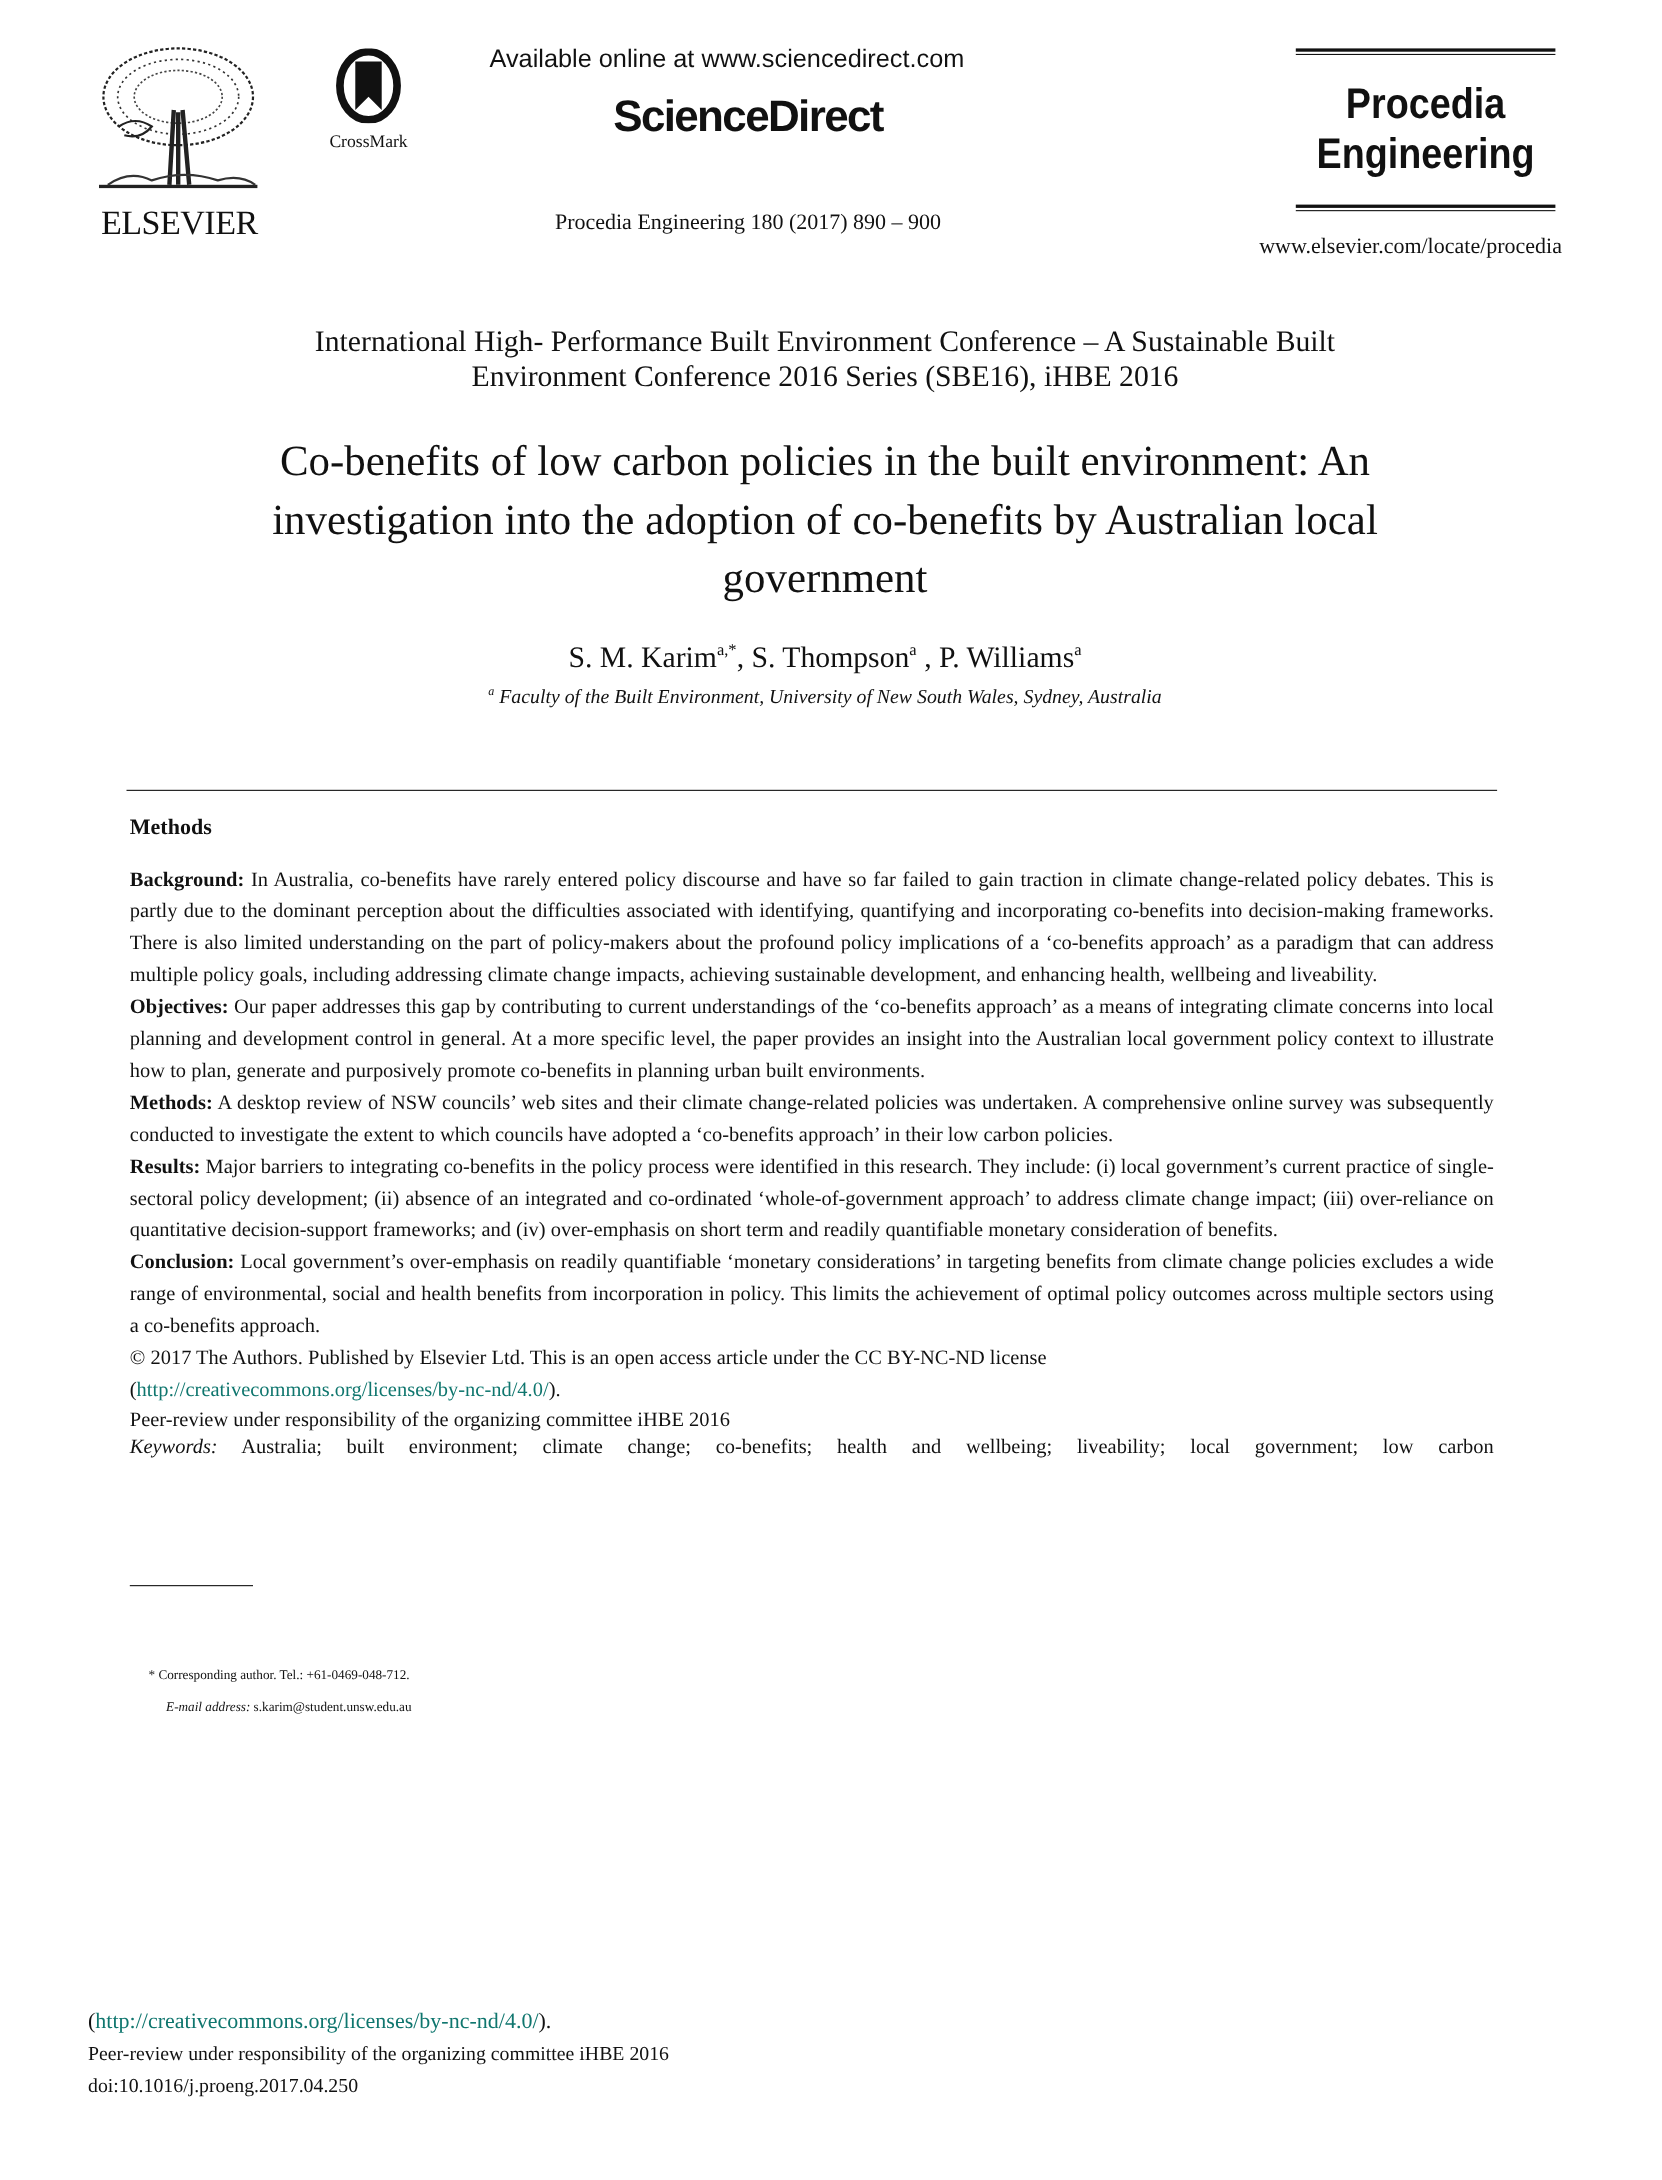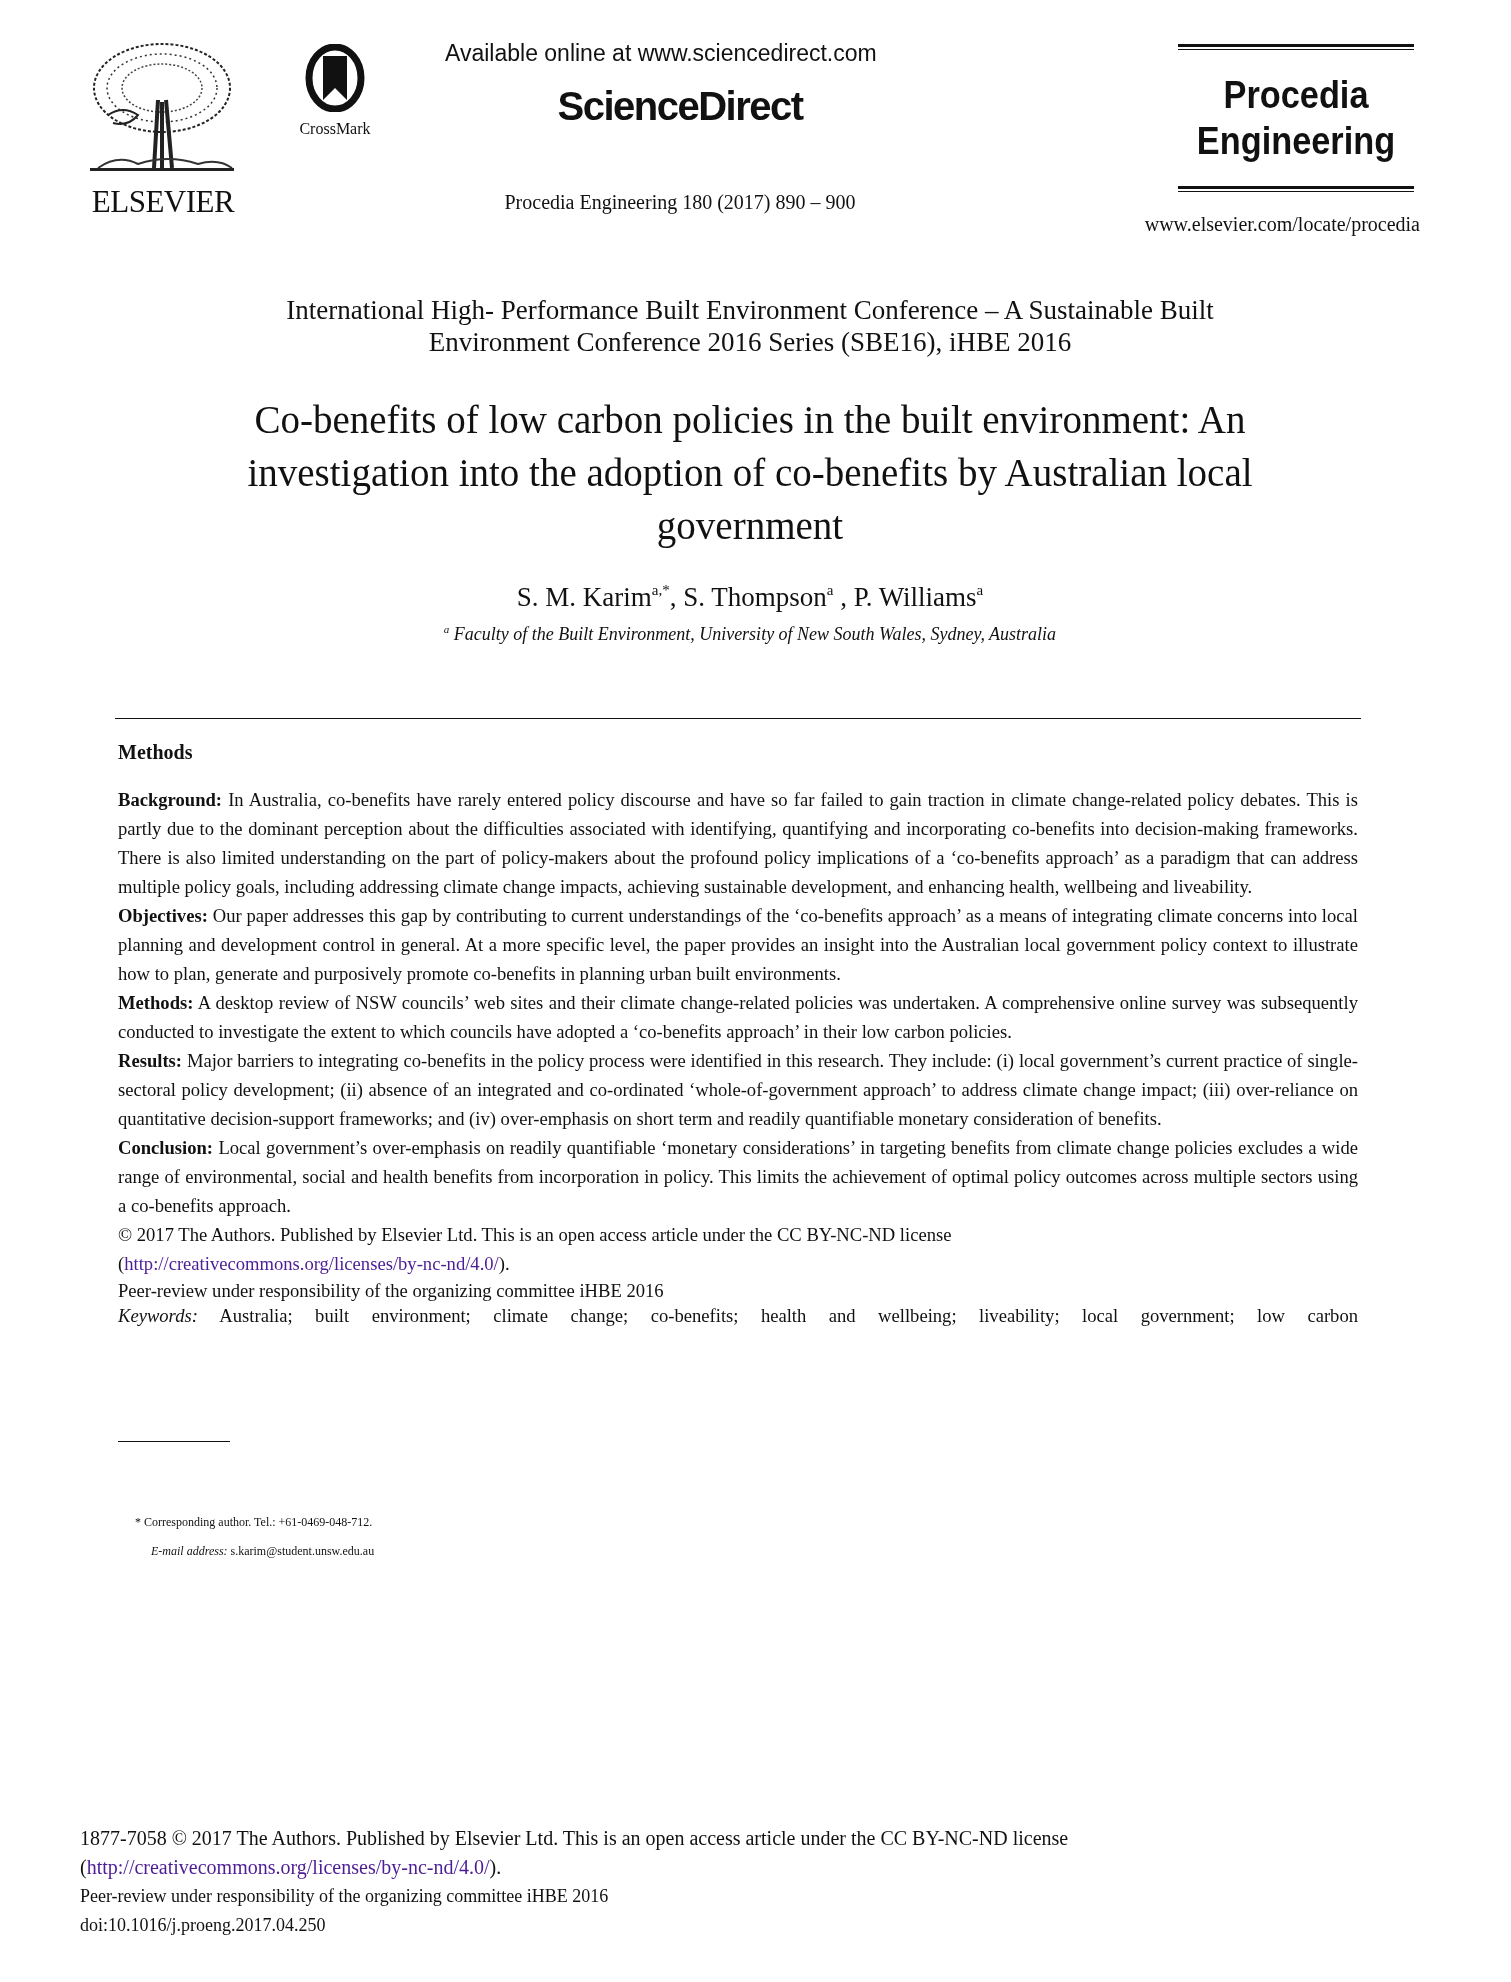--- a/index.html
+++ b/index.html
@@ -28,21 +28,21 @@
   .authors sup { font-size: 15px; vertical-align: 11px; }
   .affil { left: 100px; top: 611px; width: 1300px; text-align: center; font-size: 18px; font-style: italic; margin-top: 12px; }
   .affil sup { font-size: 11px; vertical-align: 7px; }
   .top-rule { left: 115px; top: 718px; width: 1246px; border-top: 1.5px solid #111; }
 
   
   .abstract { left: 118px; top: 738px; width: 1240px; font-size: 18.6px; line-height: 29px; }
   .abstract-heading { font-weight: bold; font-size: 20px; margin-bottom: 18px; }
   .abstract p { margin: 0; text-align: justify; }
   .abstract .lbl { font-weight: bold; }
-  .link { color: #4c1d95; }
+  .link { color: #0f766e; }
   .kw-label { font-style: italic; }
   .short-rule { left: 118px; top: 1441px; width: 112px; border-top: 1px solid #111; }
 
   .footnote { left: 135px; top: 1508px; width: 900px; font-size: 12px; line-height: 29px; }
   .footnote .it { font-style: italic; }
 
   .bottom { left: 80px; top: 1824px; width: 1300px; font-size: 20px; line-height: 29px; }
   .bottom .small { font-size: 18px; }
 </style>
 </head>
@@ -119,17 +119,16 @@
 </div>
 
 <div class="abs short-rule"></div>
 
 <div class="abs footnote">
   <div>* Corresponding author. Tel.: +61-0469-048-712.</div>
   <div style="padding-left:16px"><span class="it">E-mail address:</span><span> s.karim@student.unsw.edu.au</span></div>
 </div>
 
 <div class="abs bottom">
-  <div>1877-7058 © 2017 The Authors. Published by Elsevier Ltd. This is an open access article under the CC BY-NC-ND license</div>
   <div><span>(</span><span class="link">http://creativecommons.org/licenses/by-nc-nd/4.0/</span><span>).</span></div>
   <div class="small">Peer-review under responsibility of the organizing committee iHBE 2016</div>
   <div class="small">doi:10.1016/j.proeng.2017.04.250</div>
 </div>
 
 </body></html>

